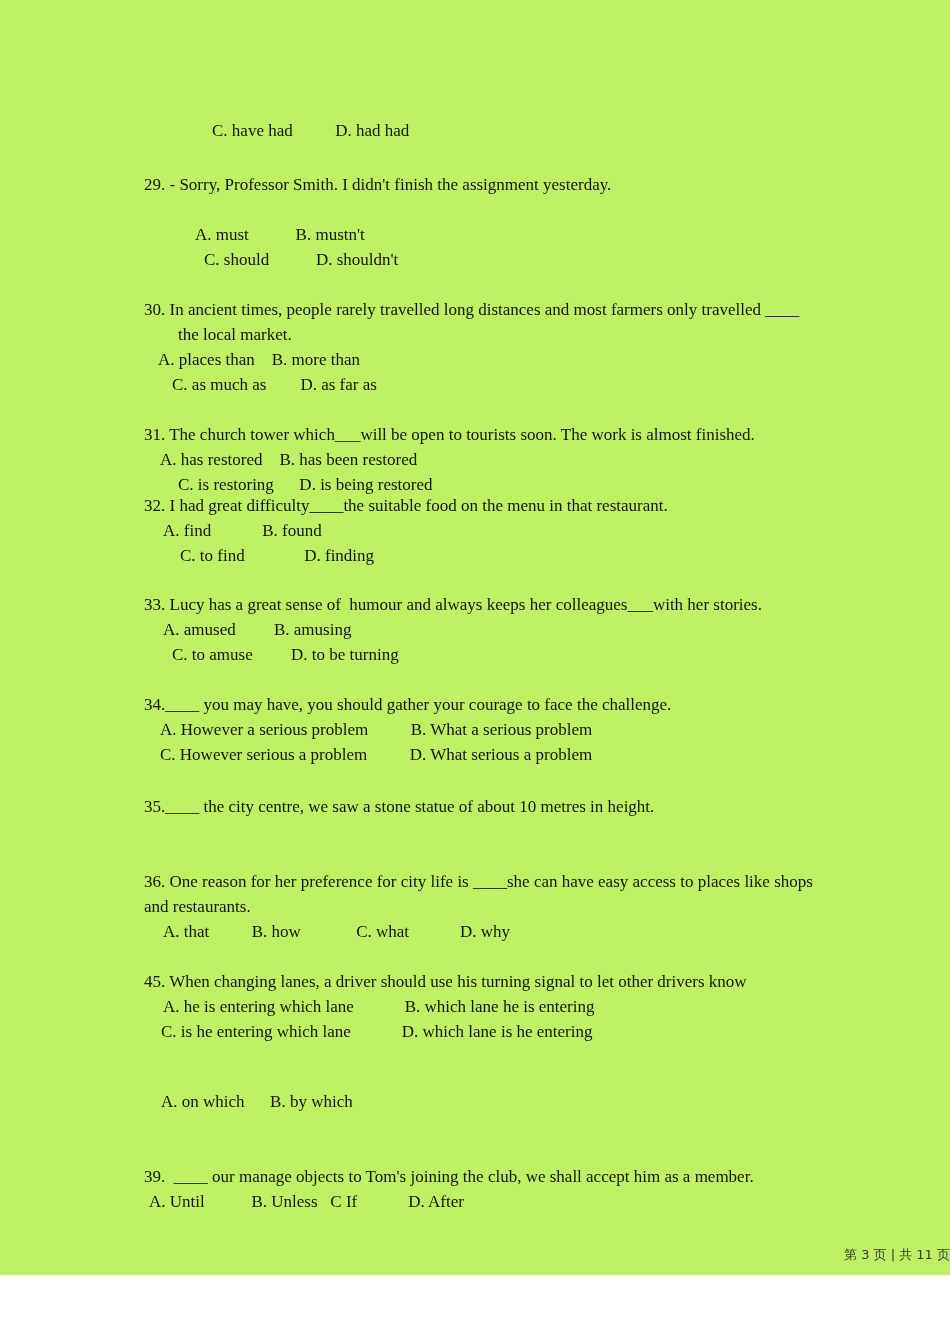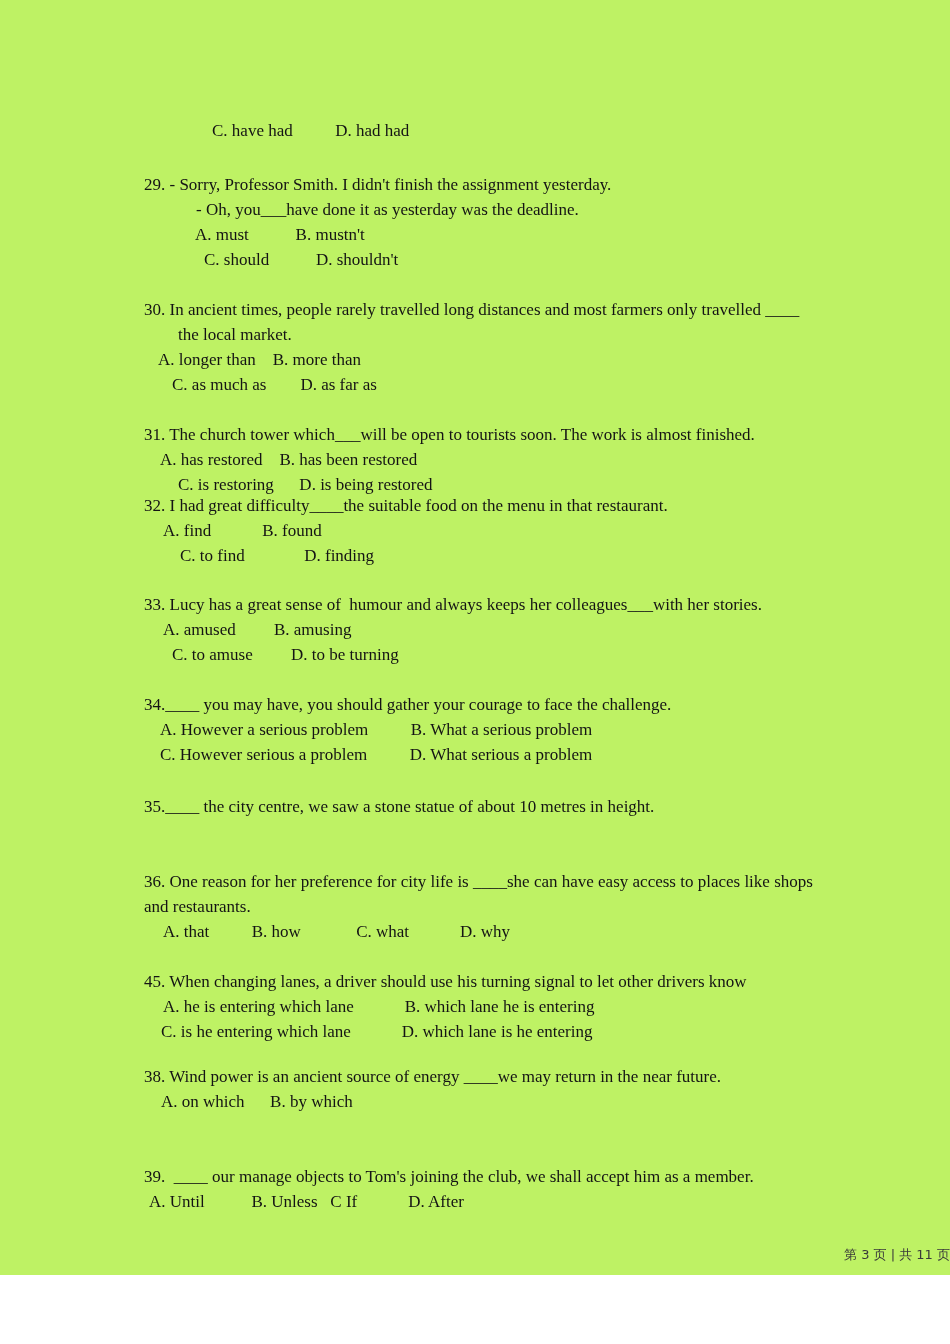--- a/index.html
+++ b/index.html
@@ -34,27 +34,26 @@
   }
 </style>
 </head>
 <body>
 
 <div id="page">
 
   <div class="ln" style="top:118px;left:212px">C. have had          D. had had</div>
 
   <div class="ln" style="top:172px;left:144px">29. - Sorry, Professor Smith. I didn't finish the assignment yesterday.</div>
-  <div class="ln" style="top:197px;left:196px">- Oh, you___have done it as yesterday was the deadline.</div>
   <div class="ln" style="top:222px;left:195px">A. must           B. mustn't</div>
   <div class="ln" style="top:247px;left:204px">C. should           D. shouldn't</div>
 
   <div class="ln" style="top:297px;left:144px">30. In ancient times, people rarely travelled long distances and most farmers only travelled ____</div>
   <div class="ln" style="top:322px;left:178px">the local market.</div>
-  <div class="ln" style="top:347px;left:158px">A. longer than    B. more than</div>
+  <div class="ln" style="top:347px;left:158px">A. places than    B. more than</div>
   <div class="ln" style="top:372px;left:172px">C. as much as        D. as far as</div>
 
   <div class="ln" style="top:422px;left:144px">31. The church tower which___will be open to tourists soon. The work is almost finished.</div>
   <div class="ln" style="top:472px;left:178px">C. is restoring      D. is being restored</div>
   <div class="ln" style="top:447px;left:160px">A. has restored    B. has been restored</div>
 
   <div class="ln" style="top:493px;left:144px">32. I had great difficulty____the suitable food on the menu in that restaurant.</div>
   <div class="ln" style="top:518px;left:163px">A. find            B. found</div>
   <div class="ln" style="top:543px;left:180px">C. to find              D. finding</div>
 
@@ -69,21 +68,20 @@
   <div class="ln" style="top:794px;left:144px">35.____ the city centre, we saw a stone statue of about 10 metres in height.</div>
 
   <div class="ln" style="top:869px;left:144px">36. One reason for her preference for city life is ____she can have easy access to places like shops</div>
   <div class="ln" style="top:894px;left:144px">and restaurants.</div>
   <div class="ln" style="top:919px;left:163px">A. that          B. how             C. what            D. why</div>
 
   <div class="ln" style="top:969px;left:144px">45. When changing lanes, a driver should use his turning signal to let other drivers know</div>
   <div class="ln" style="top:994px;left:163px">A. he is entering which lane            B. which lane he is entering</div>
   <div class="ln" style="top:1019px;left:161px">C. is he entering which lane            D. which lane is he entering</div>
 
-  <div class="ln" style="top:1064px;left:144px">38. Wind power is an ancient source of energy ____we may return in the near future.</div>
   <div class="ln" style="top:1089px;left:161px">A. on which      B. by which</div>
 
   <div class="ln" style="top:1164px;left:144px">39.  ____ our manage objects to Tom's joining the club, we shall accept him as a member.</div>
   <div class="ln" style="top:1189px;left:149px">A. Until           B. Unless   C If            D. After</div>
 
   <div class="footer" style="top:1246px">第 3 页 | 共 11 页</div>
 
 </div>
 
 </body></html>

